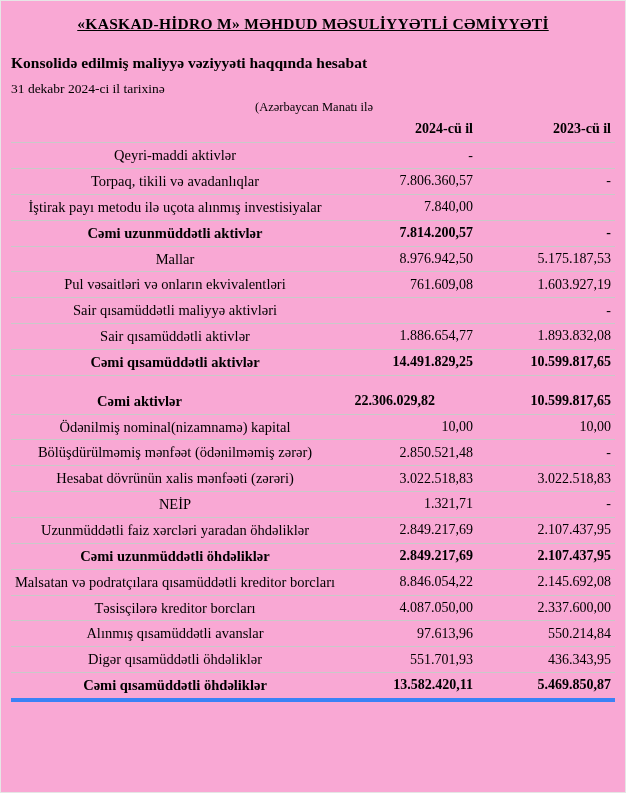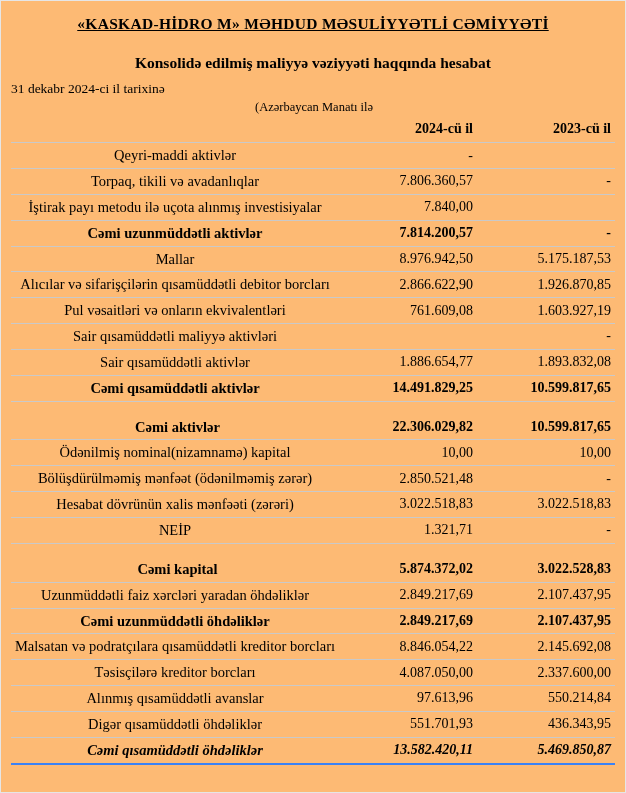--- a/index.html
+++ b/index.html
@@ -5,36 +5,35 @@
   * { box-sizing: border-box; margin: 0; padding: 0; }
   html, body { background: #ffffff; }
   body {
     font-family: "Liberation Serif", "DejaVu Serif", serif;
     color: #000000;
   }
   .page {
     width: 626px;
     min-height: 793px;
     margin: 0 auto;
-    background: #fdba74;
+    background: #f9a8d4;
     padding: 10px 10px 0 10px;
     position: relative;
     overflow: hidden;
     border: 1px solid #e6e6e6;
   }
   .company-title {
     text-align: center;
     font-weight: bold;
     font-size: 15.5px;
     text-decoration: underline;
     letter-spacing: 0.3px;
     margin-top: 4px;
   }
   .report-title {
-    text-align: center;
     font-weight: bold;
     font-size: 15.5px;
     margin-top: 21px;
   }
   .date-line {
     font-size: 13.5px;
     margin-top: 9px;
   }
   .currency-note {
     text-align: center;
@@ -62,23 +61,23 @@
     font-size: 14.5px;
     padding-right: 22px;
     text-align: center;
   }
   .cell.num {
     font-size: 14px;
     text-align: right;
   }
   .cell.num2 { padding-right: 4px; }
   .bold .cell, .bold { font-weight: bold; }
-  .row.spacer { margin-top: 13px; }
+  .row.spacer { margin-top: 13px; gap: 38px; }
   .row.indent .cell.label { padding-left: 5px; }
-  .row.last-row { border-bottom: 2px solid #3b82f6; font-style: italic; }
+  .row.last-row { border-bottom: 4px solid #3b82f6; }
 </style>
 </head>
 <body>
 
 <div class="page">
 
   <div class="company-title">«KASKAD-HİDRO M» MƏHDUD MƏSULİYYƏTLİ CƏMİYYƏTİ</div>
 
   <div class="report-title">Konsolidə edilmiş maliyyə vəziyyəti haqqında hesabat</div>
 
@@ -112,25 +111,20 @@
         <div class="cell label">Cəmi uzunmüddətli aktivlər</div>
         <div class="cell num">7.814.200,57</div>
         <div class="cell num num2">-</div>
       </div>
       <div class="row">
         <div class="cell label">Mallar</div>
         <div class="cell num">8.976.942,50</div>
         <div class="cell num num2">5.175.187,53</div>
       </div>
       <div class="row">
-        <div class="cell label">Alıcılar və sifarişçilərin qısamüddətli debitor borcları</div>
-        <div class="cell num">2.866.622,90</div>
-        <div class="cell num num2">1.926.870,85</div>
-      </div>
-      <div class="row">
         <div class="cell label">Pul vəsaitləri və onların ekvivalentləri</div>
         <div class="cell num">761.609,08</div>
         <div class="cell num num2">1.603.927,19</div>
       </div>
       <div class="row">
         <div class="cell label">Sair qısamüddətli maliyyə aktivləri</div>
         <div class="cell num"></div>
         <div class="cell num num2">-</div>
       </div>
       <div class="row">
@@ -161,25 +155,20 @@
       <div class="row">
         <div class="cell label">Hesabat dövrünün xalis mənfəəti (zərəri)</div>
         <div class="cell num">3.022.518,83</div>
         <div class="cell num num2">3.022.518,83</div>
       </div>
       <div class="row">
         <div class="cell label">NEİP</div>
         <div class="cell num">1.321,71</div>
         <div class="cell num num2">-</div>
       </div>
-      <div class="row bold spacer indent">
-        <div class="cell label">Cəmi kapital</div>
-        <div class="cell num">5.874.372,02</div>
-        <div class="cell num num2">3.022.528,83</div>
-      </div>
       <div class="row">
         <div class="cell label">Uzunmüddətli faiz xərcləri yaradan öhdəliklər</div>
         <div class="cell num">2.849.217,69</div>
         <div class="cell num num2">2.107.437,95</div>
       </div>
       <div class="row bold">
         <div class="cell label">Cəmi uzunmüddətli öhdəliklər</div>
         <div class="cell num">2.849.217,69</div>
         <div class="cell num num2">2.107.437,95</div>
       </div>

